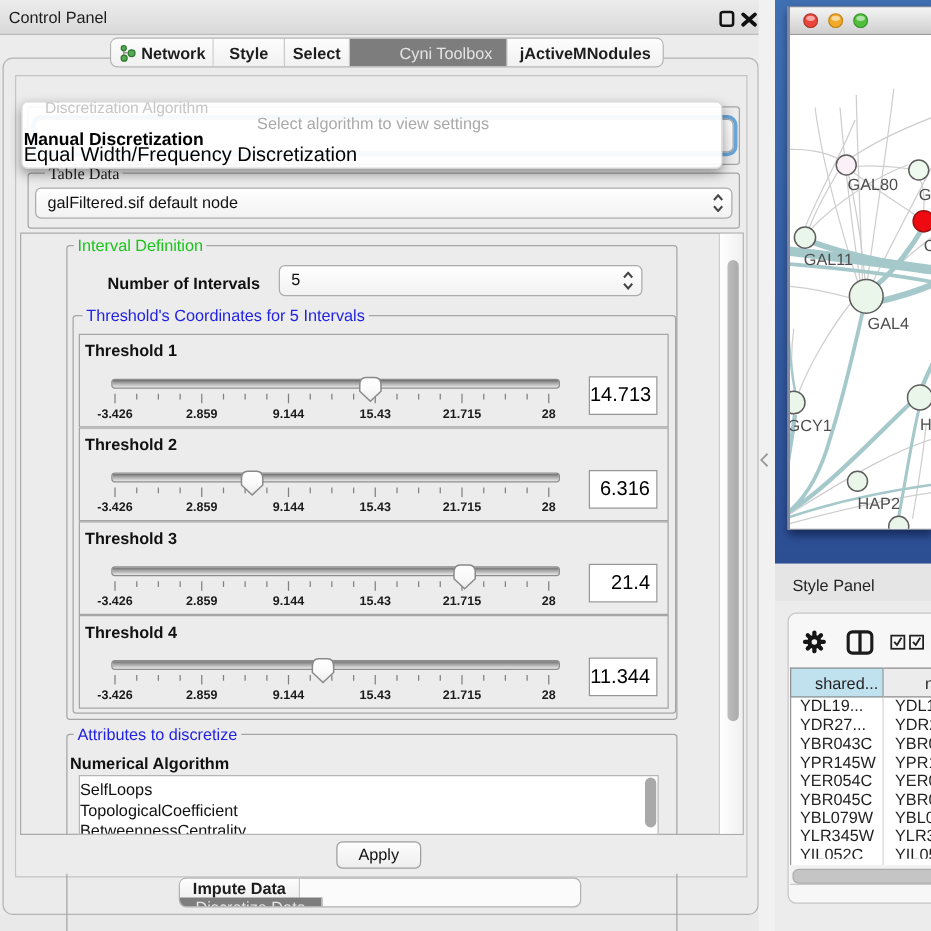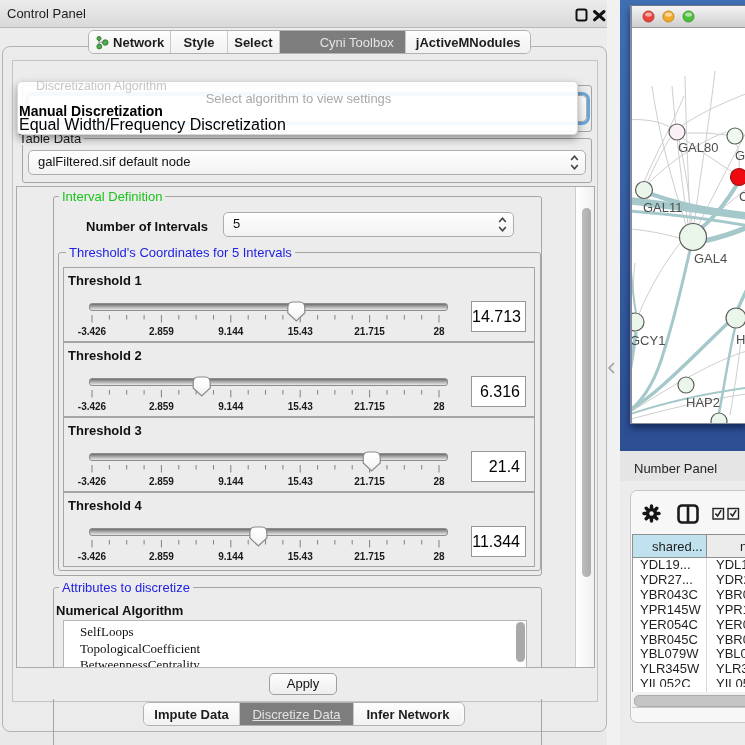--- a/index.html
+++ b/index.html
@@ -75,21 +75,21 @@
     <div class="seg" style="width:55px;">Select</div>
     <div class="seg sel" style="width:104px;padding-left:28px;">Cyni Toolbox</div>
     <div class="seg" style="width:132px;">jActiveMNodules</div>
   </div>
 
   <div class="abs tbox" style="left:22px;top:85px;width:568px;height:45px;"></div>
   <div class="abs combo" style="left:28px;top:95px;width:557px;height:25px;
        box-shadow:0 0 0 3px #6aa5d8;"></div>
 
   <div class="abs tbox" style="left:22px;top:138px;width:568px;height:43px;"></div>
-  <div class="abs ttitle" style="left:16px;top:132px;color:#1d1d1d;">Table Data</div>
+  <div class="abs ttitle" style="left:36px;top:132px;color:#1d1d1d;font-family:Liberation Serif, serif;">Table Data</div>
   <div class="abs combo" style="left:28px;top:150px;width:556px;height:23px;">
      <span class="txt">galFiltered.sif default node</span>
      <svg class="stepper" width="9" height="15" viewBox="0 0 9 15">
         <path d="M1.2 5 L4.5 1.2 L7.8 5" fill="none" stroke="#444" stroke-width="1.6"></path>
         <path d="M1.2 10 L4.5 13.8 L7.8 10" fill="none" stroke="#444" stroke-width="1.6"></path>
      </svg>
   </div>
 
   <div class="abs" style="left:16px;top:186px;width:579px;height:482px;border:1px solid #ababab;background:#ececec;box-sizing:border-box;">
 
@@ -255,29 +255,29 @@
       <span class="ticklbl" style="left:236.2px;">15.43</span>
       <span class="ticklbl" style="left:305.6px;">21.715</span>
       <span class="ticklbl" style="left:375.0px;">28</span>
     <div class="field">11.344</div>
   </div>
 
   <div class="abs tbox" style="left:53px;top:587px;width:487px;height:200px;"></div>
   <div class="abs ttitle" style="left:59px;top:581px;color:#2222e2;">Attributes to discretize</div>
   <div class="abs" style="left:56px;top:603px;font-size:13px;font-weight:bold;color:#111;">Numerical Algorithm</div>
   <div class="abs" style="left:63px;top:620px;width:464px;height:48px;background:#fff;border:1px solid #b5b5b5;box-sizing:border-box;overflow:hidden;">
-     <div style="font-size:13px;color:#111;padding:3px 0 0 16px;line-height:16.5px;font-family:Liberation Serif, serif;">SelfLoops<br>TopologicalCoefficient<br>BetweennessCentrality</div>
+     <div style="font-size:13px;color:#111;padding:3px 0 0 0;line-height:16.5px;">SelfLoops<br>TopologicalCoefficient<br>BetweennessCentrality</div>
      <div class="abs vthumb" style="right:1px;top:1px;width:9px;height:40px;background:#a9a9a9;"></div>
   </div>
 
   <div class="abs" style="left:13px;top:668px;width:583px;height:31px;background:#ececec;"></div>
 
   <div class="abs" style="left:269px;top:673px;width:66px;height:20px;border:1px solid #9f9f9f;border-radius:5px;background:linear-gradient(#fdfdfd,#eeeeee);text-align:center;font-size:13px;line-height:19px;color:#111;">Apply</div>
 
-  <div class="abs tabgroup" style="left:143px;top:702px;width:320px;">
+  <div class="abs tabgroup" style="left:143px;top:702px;width:320px;flex-direction:column;">
     <div class="seg" style="width:95px;">Impute Data</div>
     <div class="seg sel" style="width:113px;text-decoration:underline;">Discretize Data</div>
     <div class="seg" style="width:108px;">Infer Network</div>
   </div>
 
   <div class="abs" style="left:17px;top:81px;width:561px;height:54px;background:rgba(255,255,255,0.93);
        border-radius:5px;border:1px solid rgba(190,190,190,0.6);box-shadow:0 4px 9px rgba(0,0,0,0.38);box-sizing:border-box;">
     <div class="abs" style="left:18px;top:-3px;font-size:12.5px;color:#c6c6c6;">Discretization Algorithm</div>
     <div class="abs" style="left:0;top:9px;width:561px;text-align:center;font-size:13px;color:#a9a9a9;">Select algorithm to view settings</div>
     <div class="abs" style="left:1px;top:21px;font-size:14px;font-weight:bold;color:#000;">Manual Discretization</div>
@@ -360,21 +360,21 @@
       <text x="641" y="211">GAL11</text>
       <text x="692" y="262">GAL4</text>
       <text x="628" y="344">GCY1</text>
       <text x="734" y="343">HA</text>
       <text x="684" y="406">HAP2</text>
     </g>
   </svg>
 </div>
 
 <div class="abs" id="tpbar">
-    <span style="position:absolute;left:14px;top:10px;font-size:13px;color:#232323;">Number Panel</span>
+    <span style="position:absolute;left:14px;top:10px;font-size:13px;color:#232323;">Style Panel</span>
   </div>
 <div class="abs" style="left:620px;top:481px;width:125px;height:264px;background:#ececec;"></div>
 <div class="abs" id="tpcard"></div>
 
 <svg class="abs" style="left:642px;top:504px;" width="19" height="19" viewBox="0 0 19 19">
   <g fill="#151515">
       <circle cx="9.5" cy="9.5" r="5.6"></circle>
   <g stroke="#151515" stroke-width="3.4" stroke-linecap="round">
     <line x1="9.5" y1="2" x2="9.5" y2="17"></line>
         <line x1="2" y1="9.5" x2="17" y2="9.5"></line>

